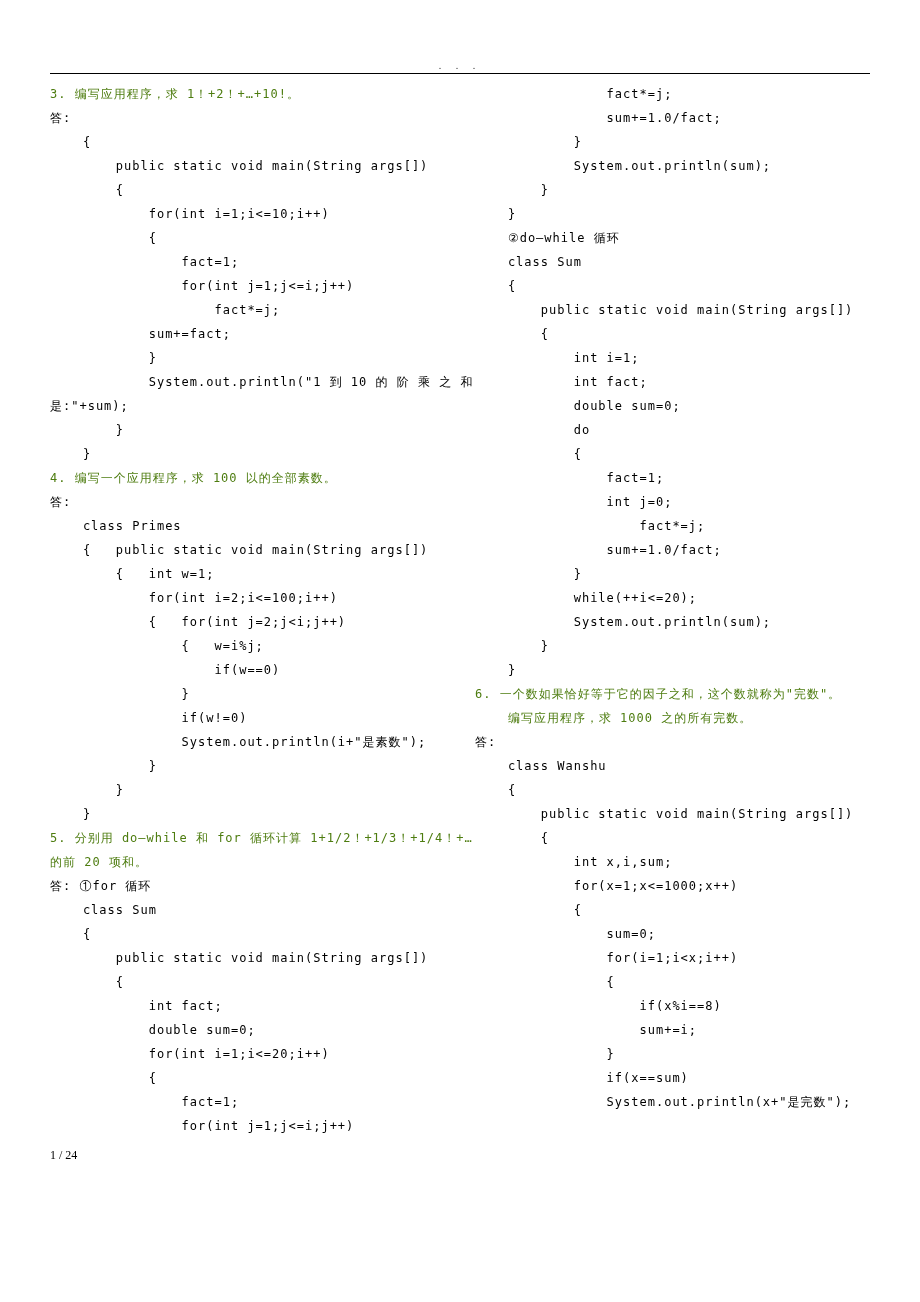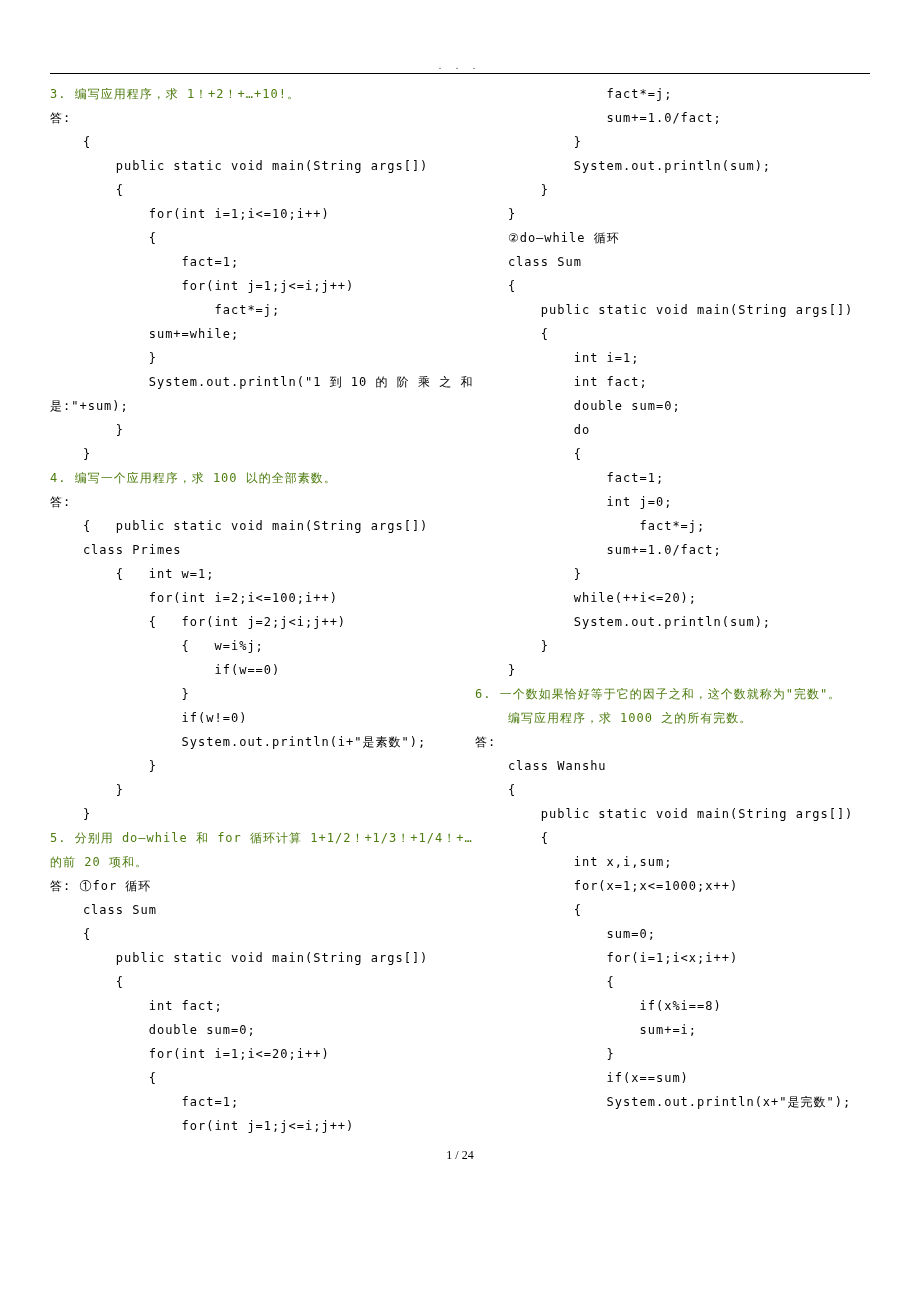--- a/index.html
+++ b/index.html
@@ -35,21 +35,21 @@
     letter-spacing: 1px;
   }
   .line {
     white-space: pre;
     font-family: "SimSun", "宋体", monospace;
   }
   .red {
     color: #4d7c0f;
   }
   .pagenum {
-    text-align: center;
+    text-align: left;
     font-family: "SimSun", serif;
     font-size: 12px;
     margin-top: 10px;
   }
 </style>
 </head>
 <body>
 
 <div class="page">
   <div class="header-dots">. . .</div>
@@ -58,30 +58,30 @@
       <div class="line red">3. 编写应用程序，求 1！+2！+…+10!。</div>
       <div class="line">答:</div>
       <div class="line">    {</div>
       <div class="line">        public static void main(String args[])</div>
       <div class="line">        {</div>
       <div class="line">            for(int i=1;i&lt;=10;i++)</div>
       <div class="line">            {</div>
       <div class="line">                fact=1;</div>
       <div class="line">                for(int j=1;j&lt;=i;j++)</div>
       <div class="line">                    fact*=j;</div>
-      <div class="line">            sum+=while;</div>
+      <div class="line">            sum+=fact;</div>
       <div class="line">            }</div>
       <div class="line">            System.out.println("1 到 10 的 阶 乘 之 和</div>
       <div class="line">是:"+sum);</div>
       <div class="line">        }</div>
       <div class="line">    }</div>
       <div class="line red">4. 编写一个应用程序，求 100 以的全部素数。</div>
       <div class="line">答:</div>
+      <div class="line">    class Primes</div>
       <div class="line">    {   public static void main(String args[])</div>
-      <div class="line">    class Primes</div>
       <div class="line">        {   int w=1;</div>
       <div class="line">            for(int i=2;i&lt;=100;i++)</div>
       <div class="line">            {   for(int j=2;j&lt;i;j++)</div>
       <div class="line">                {   w=i%j;</div>
       <div class="line">                    if(w==0)</div>
       <div class="line">                }</div>
       <div class="line">                if(w!=0)</div>
       <div class="line">                System.out.println(i+"是素数");</div>
       <div class="line">            }</div>
       <div class="line">        }</div>

